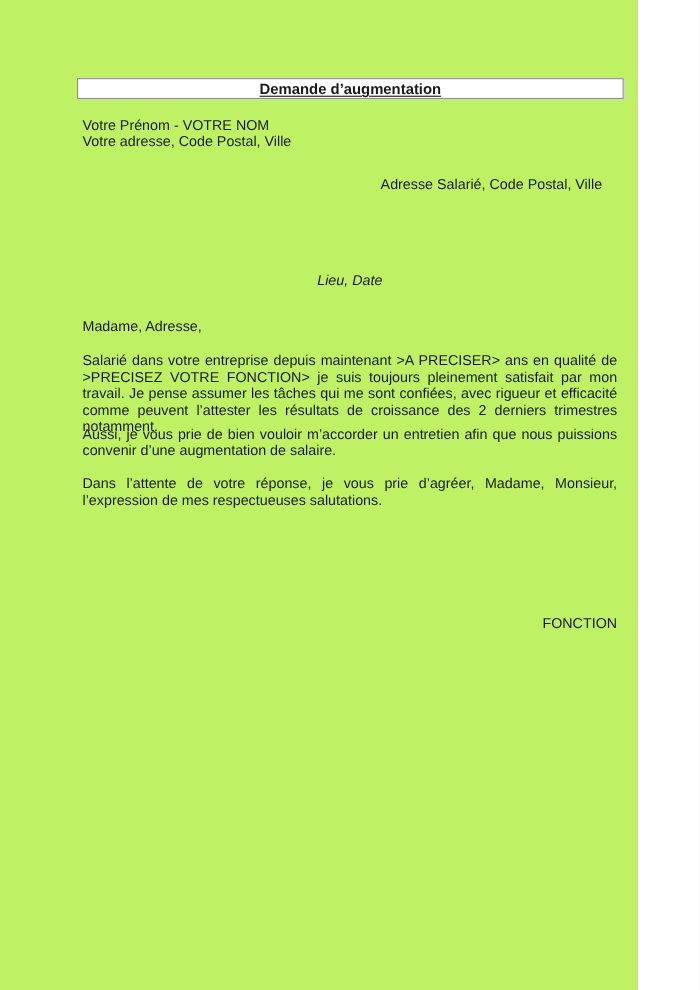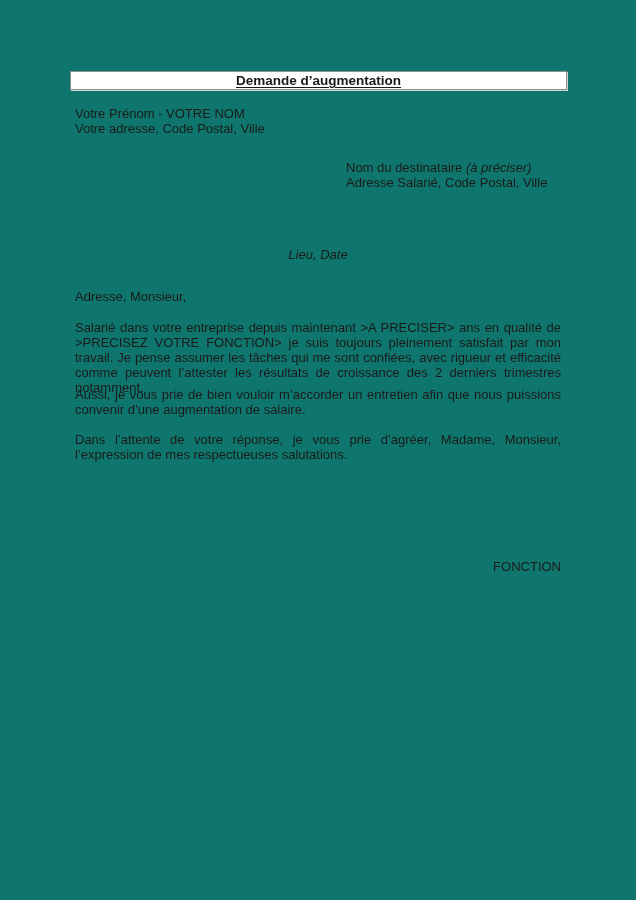--- a/index.html
+++ b/index.html
@@ -3,23 +3,23 @@
 <meta charset="utf-8">
 <style>
   * { margin: 0; padding: 0; box-sizing: border-box; }
   html, body { background: #ffffff; }
   body {
     font-family: "Liberation Sans", sans-serif;
     color: #1a1a1a;
   }
   .page {
     position: relative;
-    width: 636px;
+    width: 580px;
     height: 900px;
-    background: #0f766e;
+    background: #bef264;
     overflow: hidden;
     font-size: 13px;
     line-height: 15px;
   }
   .abs { position: absolute; }
   .title-box {
     left: 70px;
     top: 71px;
     width: 497px;
     height: 19px;
@@ -80,27 +80,26 @@
   <div class="abs title-box">
     <span class="title-text">Demande d’augmentation</span>
   </div>
 
   <div class="abs sender-block">
     <div>Votre Prénom - VOTRE NOM</div>
     <div>Votre adresse, Code Postal, Ville</div>
   </div>
 
   <div class="abs recipient-block">
-    <div><span>Nom du destinataire </span><span class="recipient-italic">(à préciser)</span></div>
     <div>Adresse Salarié, Code Postal, Ville</div>
   </div>
 
   <div class="abs date-line">Lieu, Date</div>
 
-  <div class="abs salutation">Adresse, Monsieur,</div>
+  <div class="abs salutation">Madame, Adresse,</div>
 
   <div class="abs para para-1">Salarié dans votre entreprise depuis maintenant &gt;A PRECISER&gt; ans en qualité de &gt;PRECISEZ VOTRE FONCTION&gt; je suis toujours pleinement satisfait par mon travail. Je pense assumer les tâches qui me sont confiées, avec rigueur et efficacité comme peuvent l’attester les résultats de croissance des 2 derniers trimestres notamment.</div>
 
   <div class="abs para para-2">Aussi, je vous prie de bien vouloir m’accorder un entretien afin que nous puissions convenir d’une augmentation de salaire.</div>
 
   <div class="abs para para-3">Dans l’attente de votre réponse, je vous prie d’agréer, Madame, Monsieur, l’expression de mes respectueuses salutations.</div>
 
   <div class="abs signature">FONCTION</div>
 
 </div>

